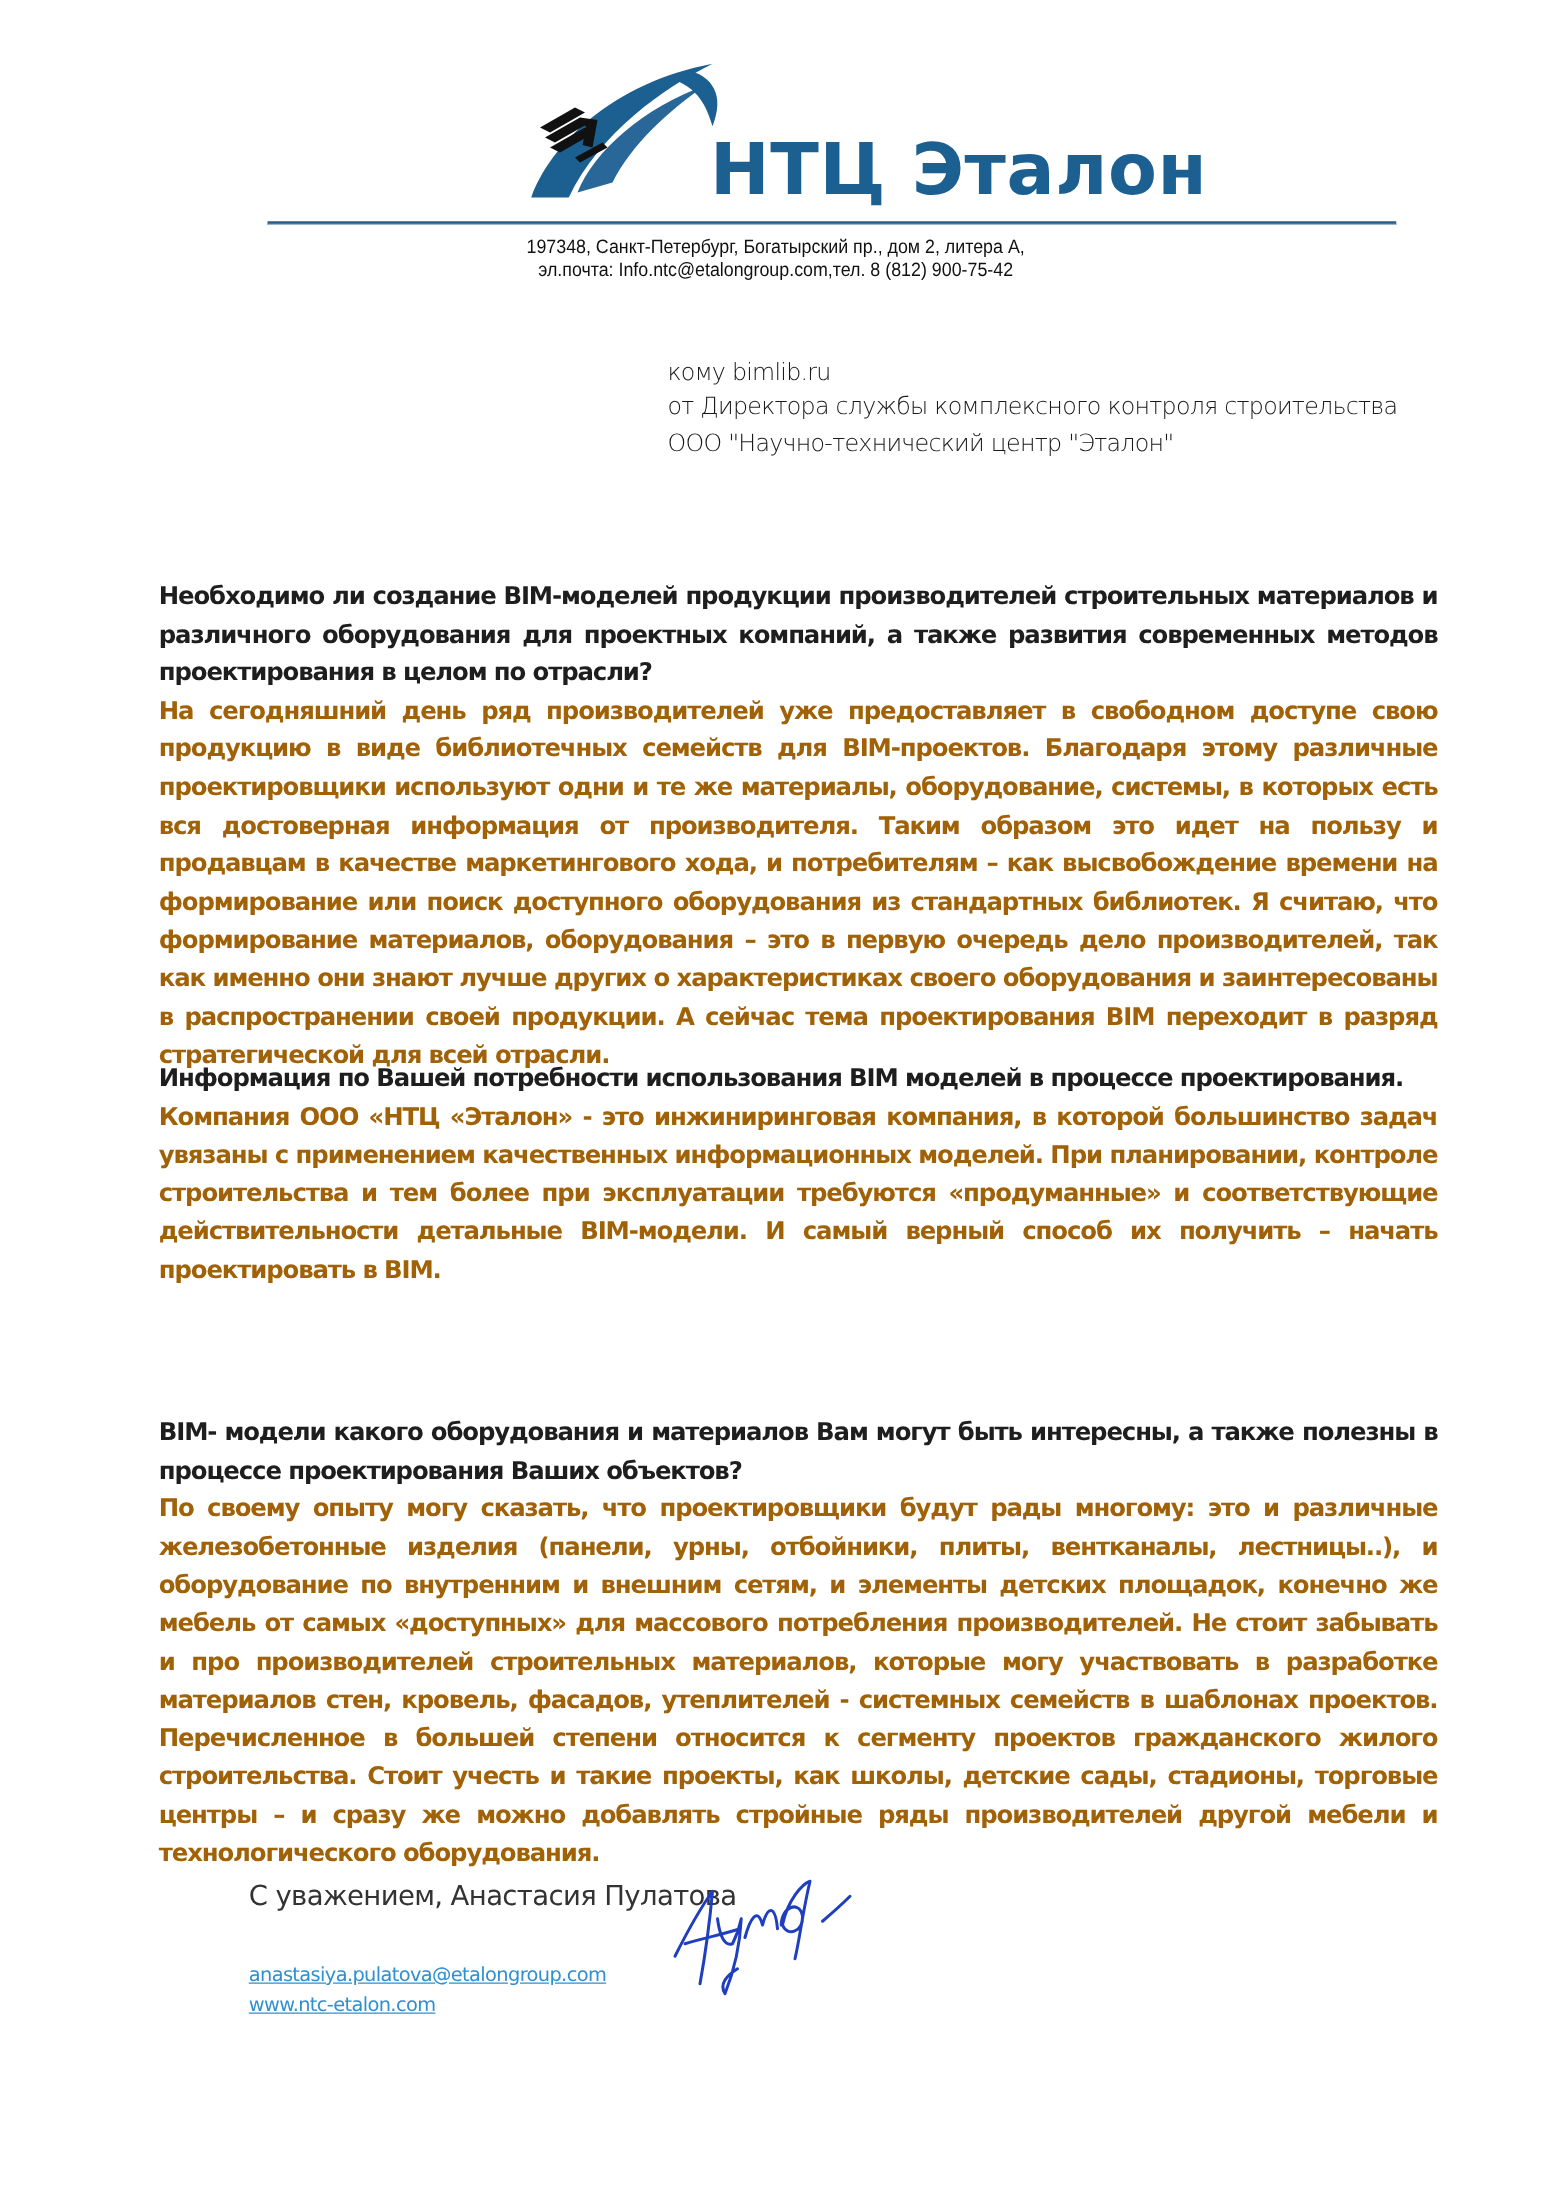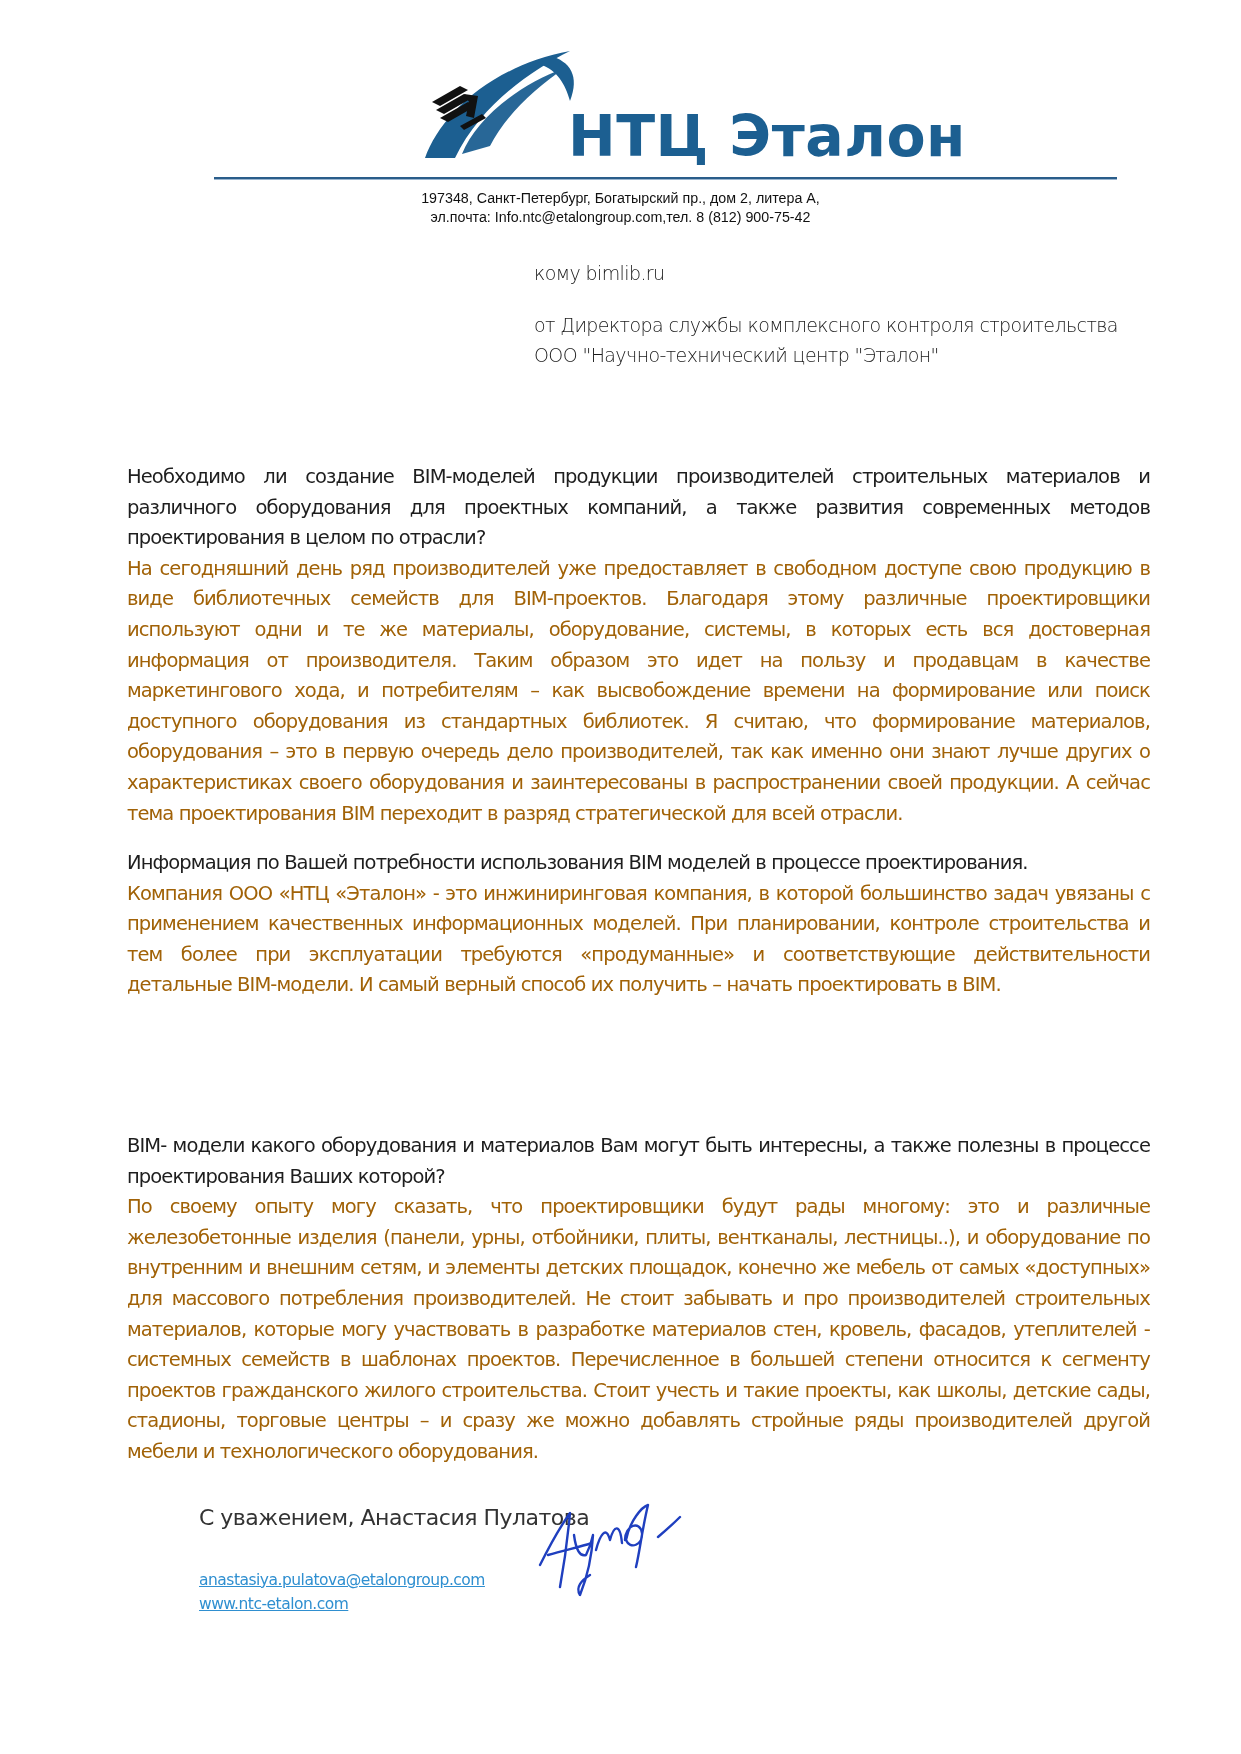--- a/index.html
+++ b/index.html
@@ -9,21 +9,21 @@
     .brand { position: absolute; left: 568px; top: 108px; font-family: "DejaVu Sans", sans-serif; font-weight: bold; font-size: 57px; color: #1c5f91; letter-spacing: 0.5px; line-height: 1; }
     .rule { position: absolute; left: 214px; top: 177px; width: 903px; height: 2px; background: #2a5d8a; border-bottom: 1px solid #9ab5cf; }
     .addr { position: absolute; left: 0; width: 1241px; text-align: center; font-family: "Liberation Sans", sans-serif; font-size: 15.5px; color: #111; transform: scaleX(0.92); }
     .addr.l1 { top: 189px; }
     .addr.l2 { top: 208px; }
 
     .to-block { position: absolute; left: 534px; font-family: "DejaVu Sans", sans-serif; font-size: 19px; color: #1a1a1a; letter-spacing: -0.6px; font-weight: 300; }
     .to-block .line { white-space: nowrap; height: 30px; line-height: 30px; }
 
     .section { position: absolute; left: 127px; width: 1023px; font-family: "DejaVu Sans", sans-serif; font-size: 19.5px; line-height: 30.6px; letter-spacing: -0.9px; word-spacing: 0px; }
-    .section p { margin: 0; text-align: justify; text-align-last: left; }
+    .section p { margin: 0; text-align: justify; text-align-last: left; font-weight: bold; }
     .q { color: #1e1e1e; }
     .a { color: #a16207; }
 
     .sign { position: absolute; left: 199px; font-family: "DejaVu Sans", sans-serif; letter-spacing: -0.5px; }
     .sign .regards { font-size: 22px; color: #333; position: absolute; top: 1505px; left: 0; white-space: nowrap; }
     .link { position: absolute; left: 199px; font-family: "DejaVu Sans", sans-serif; font-size: 15.5px; color: #2f8fd0; text-decoration: underline; letter-spacing: -0.5px; white-space: nowrap; cursor: pointer; margin-top: 16px; }
     .link.email { top: 1555px; }
     .link.web { top: 1579px; }
     .signature { position: absolute; left: 530px; top: 1495px; width: 160px; height: 105px; }
   </style>
@@ -43,40 +43,40 @@
     <polygon points="20,72 48,56 56,60 28,76"></polygon>
     <polygon points="44,48 58,50 54,72 46,70 49,56"></polygon>
     <polygon points="40,80 62,68 66,72 44,84"></polygon>
   </g>
 </svg>
 <div class="brand">НТЦ Эталон</div>
 <div class="rule"></div>
 <div class="addr l1">197348, Санкт-Петербург, Богатырский пр., дом 2, литера А,</div>
 <div class="addr l2">эл.почта: Info.ntc@etalongroup.com,тел. 8 (812) 900-75-42</div>
 
-<div class="to-block" style="top:258px;">
+<div class="to-block" style="top:283px;">
   <div class="line">кому bimlib.ru</div>
 </div>
 <div class="to-block" style="top:310px;">
   <div class="line">от Директора службы комплексного контроля строительства</div>
   <div class="line">ООО "Научно-технический центр "Эталон"</div>
 </div>
 
 <div class="section" style="top:462px;">
   <p class="q">Необходимо ли создание BIM-моделей продукции производителей строительных материалов и различного оборудования для проектных компаний, а также развития современных методов проектирования в целом по отрасли?</p>
   <p class="a">На сегодняшний день ряд производителей уже предоставляет в свободном доступе свою продукцию в виде библиотечных семейств для BIM-проектов. Благодаря этому различные проектировщики используют одни и те же материалы, оборудование, системы, в которых есть вся достоверная информация от производителя. Таким образом это идет на пользу и продавцам в качестве маркетингового хода, и потребителям – как высвобождение времени на формирование или поиск доступного оборудования из стандартных библиотек. Я считаю, что формирование материалов, оборудования – это в первую очередь дело производителей, так как именно они знают лучше других о характеристиках своего оборудования и заинтересованы в распространении своей продукции. А сейчас тема проектирования BIM переходит в разряд стратегической для всей отрасли.</p>
 </div>
 
 <div class="section" style="top:848px;">
   <p class="q">Информация по Вашей потребности использования BIM моделей в процессе проектирования.</p>
   <p class="a">Компания ООО «НТЦ «Эталон» - это инжиниринговая компания, в которой большинство задач увязаны с применением качественных информационных моделей. При планировании, контроле строительства и тем более при эксплуатации требуются «продуманные» и соответствующие действительности детальные BIM-модели. И самый верный способ их получить – начать проектировать в BIM.</p>
 </div>
 
 <div class="section" style="top:1131px;">
-  <p class="q">BIM- модели какого оборудования и материалов Вам могут быть интересны, а также полезны в процессе проектирования Ваших которой?</p>
+  <p class="q">BIM- модели какого оборудования и материалов Вам могут быть интересны, а также полезны в процессе проектирования Ваших объектов?</p>
   <p class="a">По своему опыту могу сказать, что проектировщики будут рады многому: это и различные железобетонные изделия (панели, урны, отбойники, плиты, вентканалы, лестницы..), и оборудование по внутренним и внешним сетям, и элементы детских площадок, конечно же мебель от самых «доступных» для массового потребления производителей. Не стоит забывать и про производителей строительных материалов, которые могу участвовать в разработке материалов стен, кровель, фасадов, утеплителей - системных семейств в шаблонах проектов. Перечисленное в большей степени относится к сегменту проектов гражданского жилого строительства. Стоит учесть и такие проекты, как школы, детские сады, стадионы, торговые центры – и сразу же можно добавлять стройные ряды производителей другой мебели и технологического оборудования.</p>
 </div>
 
 <div class="sign">
   <div class="regards">С уважением, Анастасия Пулатова</div>
 </div>
 <a class="link email">anastasiya.pulatova@etalongroup.com</a>
 <a class="link web">www.ntc-etalon.com</a>
 
 <svg class="signature" viewBox="0 0 160 105" xmlns="http://www.w3.org/2000/svg">

